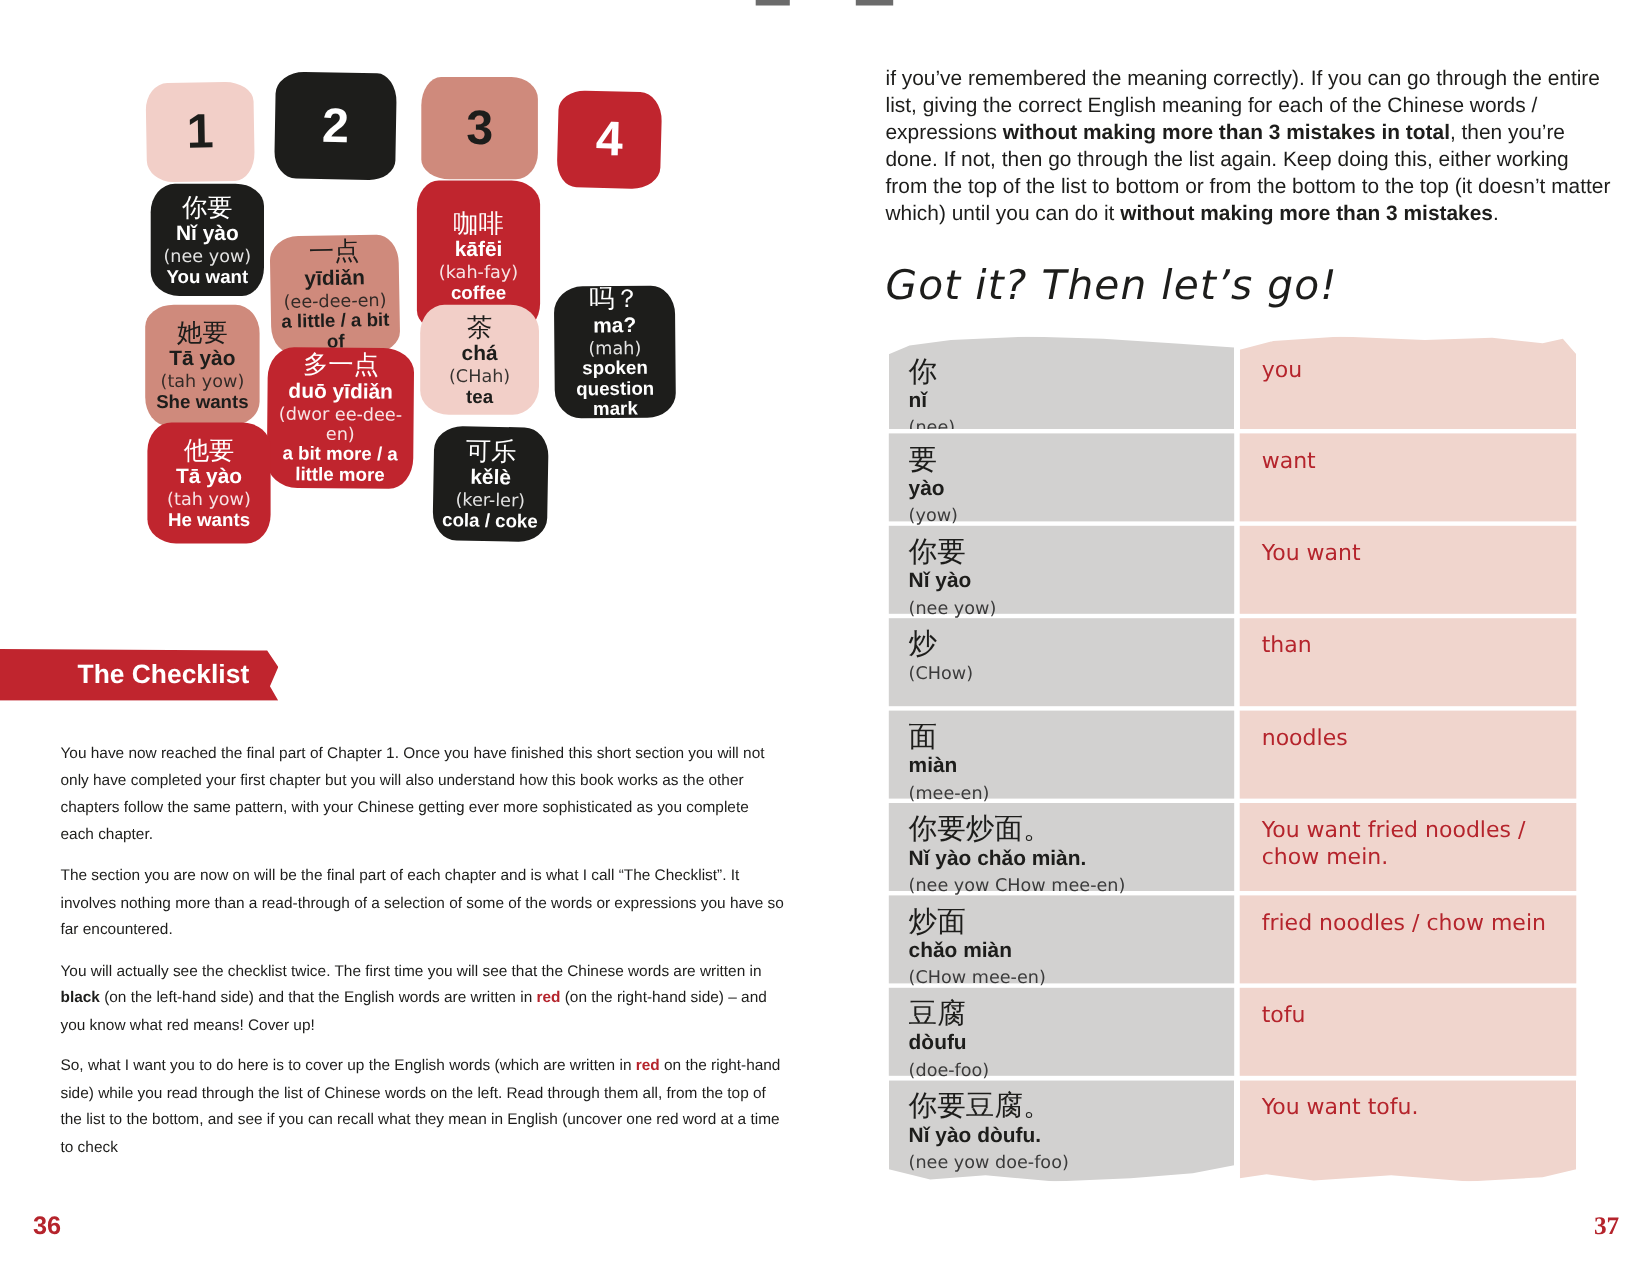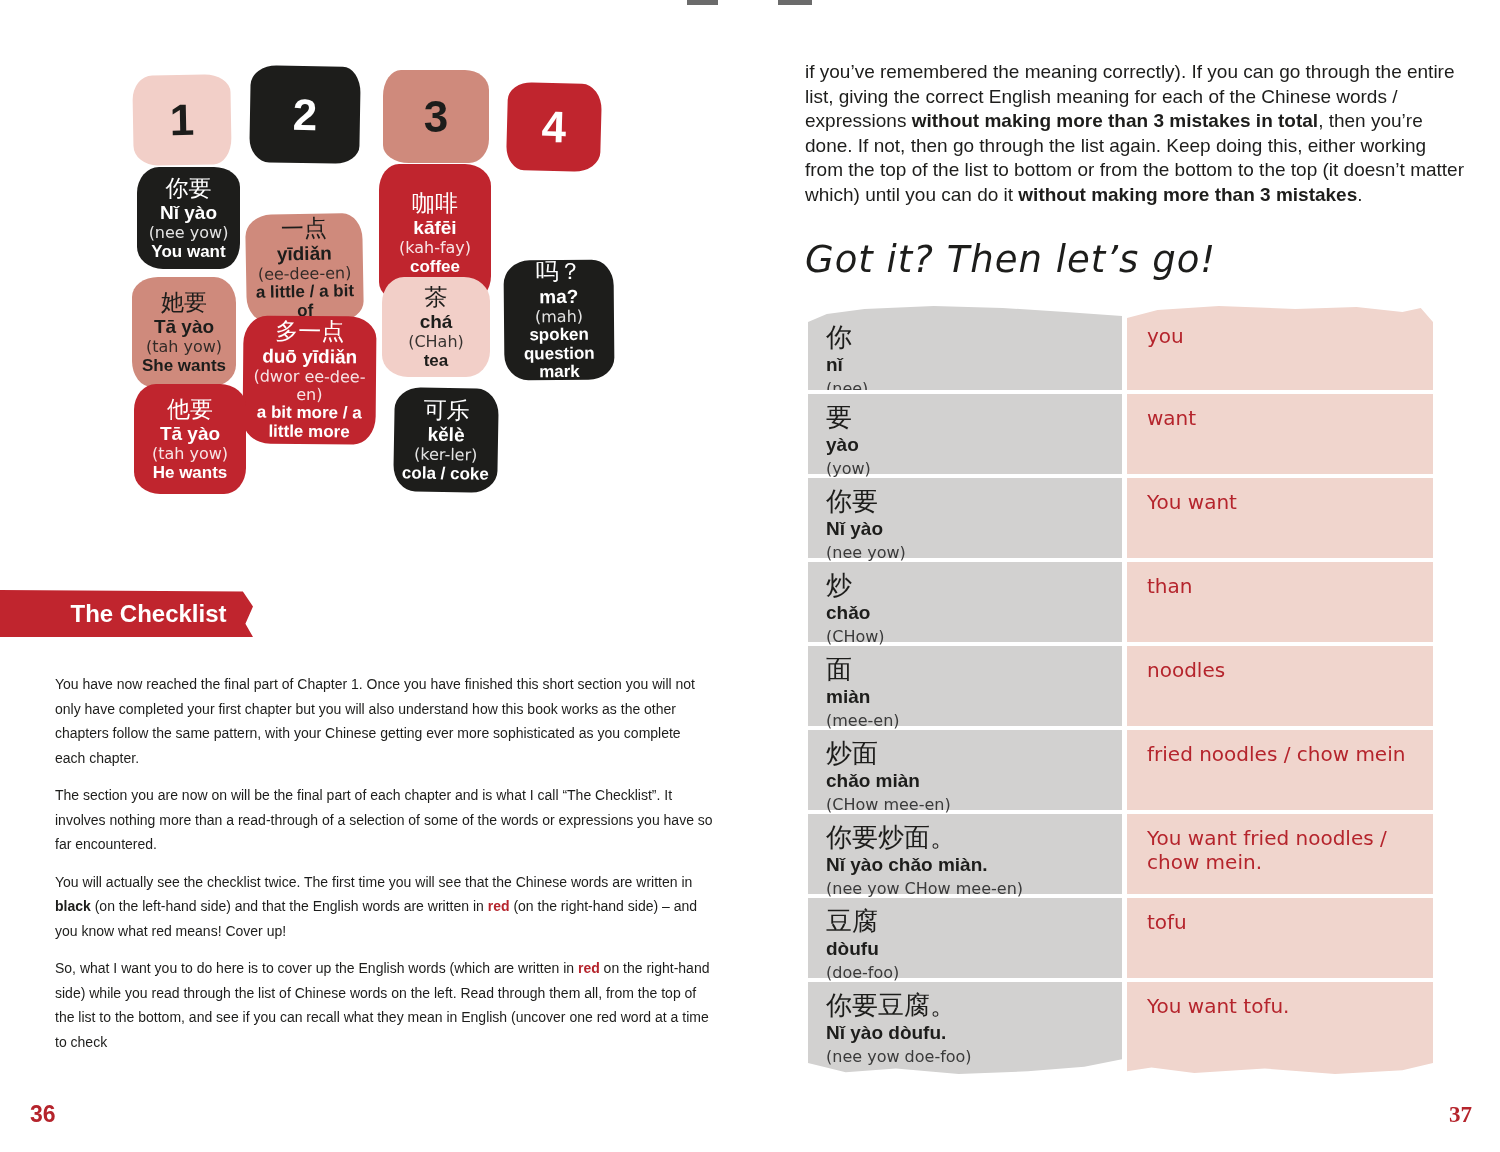--- a/index.html
+++ b/index.html
@@ -208,63 +208,62 @@
           <div class="pron hand">(nee yow)</div>
         </div>
         <div class="cell-r">
           <div class="eng hand">You want</div>
         </div>
       </div>
 
       <div class="trow">
         <div class="cell-l">
           <div class="hanzi">炒</div>
-          <div class="pinyin">chǎo</div>
           <div class="pron hand">(CHow)</div>
         </div>
         <div class="cell-r">
           <div class="eng hand">than</div>
         </div>
       </div>
 
       <div class="trow">
         <div class="cell-l">
           <div class="hanzi">面</div>
           <div class="pinyin">miàn</div>
           <div class="pron hand">(mee-en)</div>
         </div>
         <div class="cell-r">
           <div class="eng hand">noodles</div>
         </div>
       </div>
 
       <div class="trow">
         <div class="cell-l">
+          <div class="hanzi">你要炒面。</div>
+          <div class="pinyin">Nǐ yào chǎo miàn.</div>
+          <div class="pron hand">(nee yow CHow mee-en)</div>
+        </div>
+        <div class="cell-r">
+          <div class="eng hand">You want fried noodles / chow mein.</div>
+        </div>
+      </div>
+
+      <div class="trow">
+        <div class="cell-l">
           <div class="hanzi">炒面</div>
           <div class="pinyin">chǎo miàn</div>
           <div class="pron hand">(CHow mee-en)</div>
         </div>
         <div class="cell-r">
           <div class="eng hand">fried noodles / chow mein</div>
         </div>
       </div>
 
       <div class="trow">
         <div class="cell-l">
-          <div class="hanzi">你要炒面。</div>
-          <div class="pinyin">Nǐ yào chǎo miàn.</div>
-          <div class="pron hand">(nee yow CHow mee-en)</div>
-        </div>
-        <div class="cell-r">
-          <div class="eng hand">You want fried noodles / chow mein.</div>
-        </div>
-      </div>
-
-      <div class="trow">
-        <div class="cell-l">
           <div class="hanzi">豆腐</div>
           <div class="pinyin">dòufu</div>
           <div class="pron hand">(doe-foo)</div>
         </div>
         <div class="cell-r">
           <div class="eng hand">tofu</div>
         </div>
       </div>
 
       <div class="trow last">

